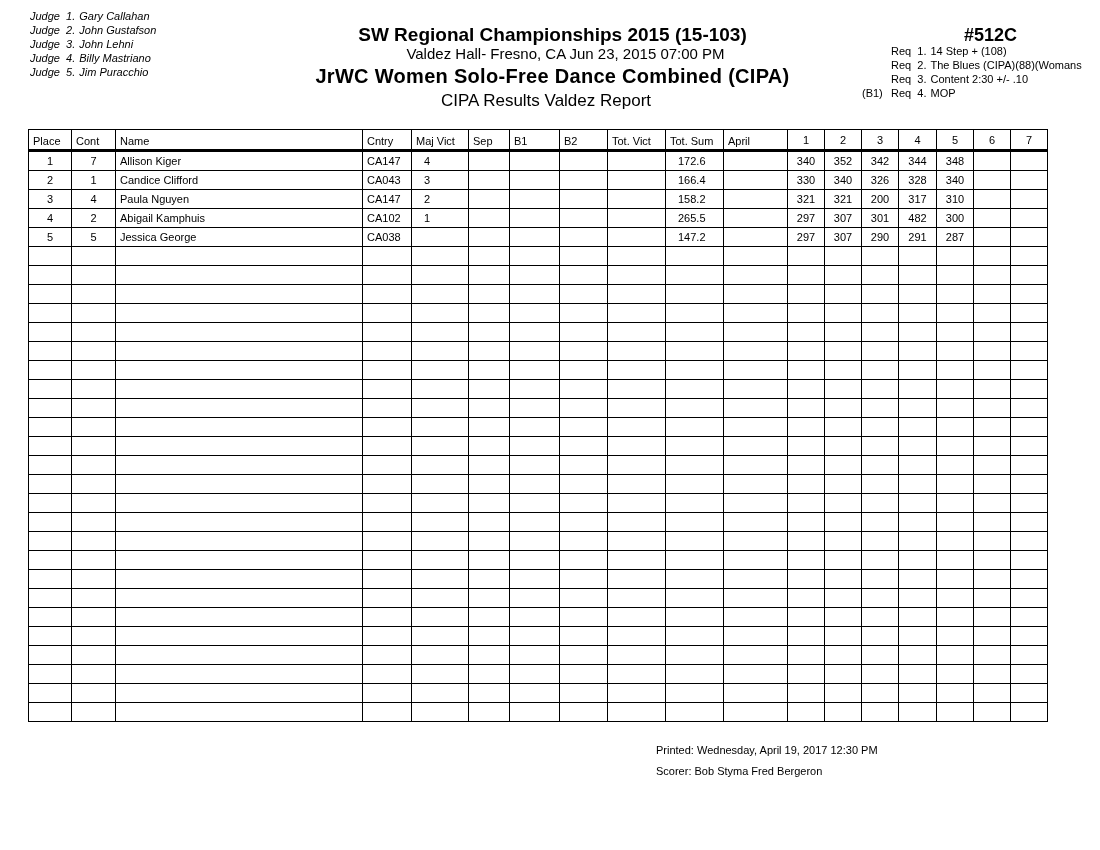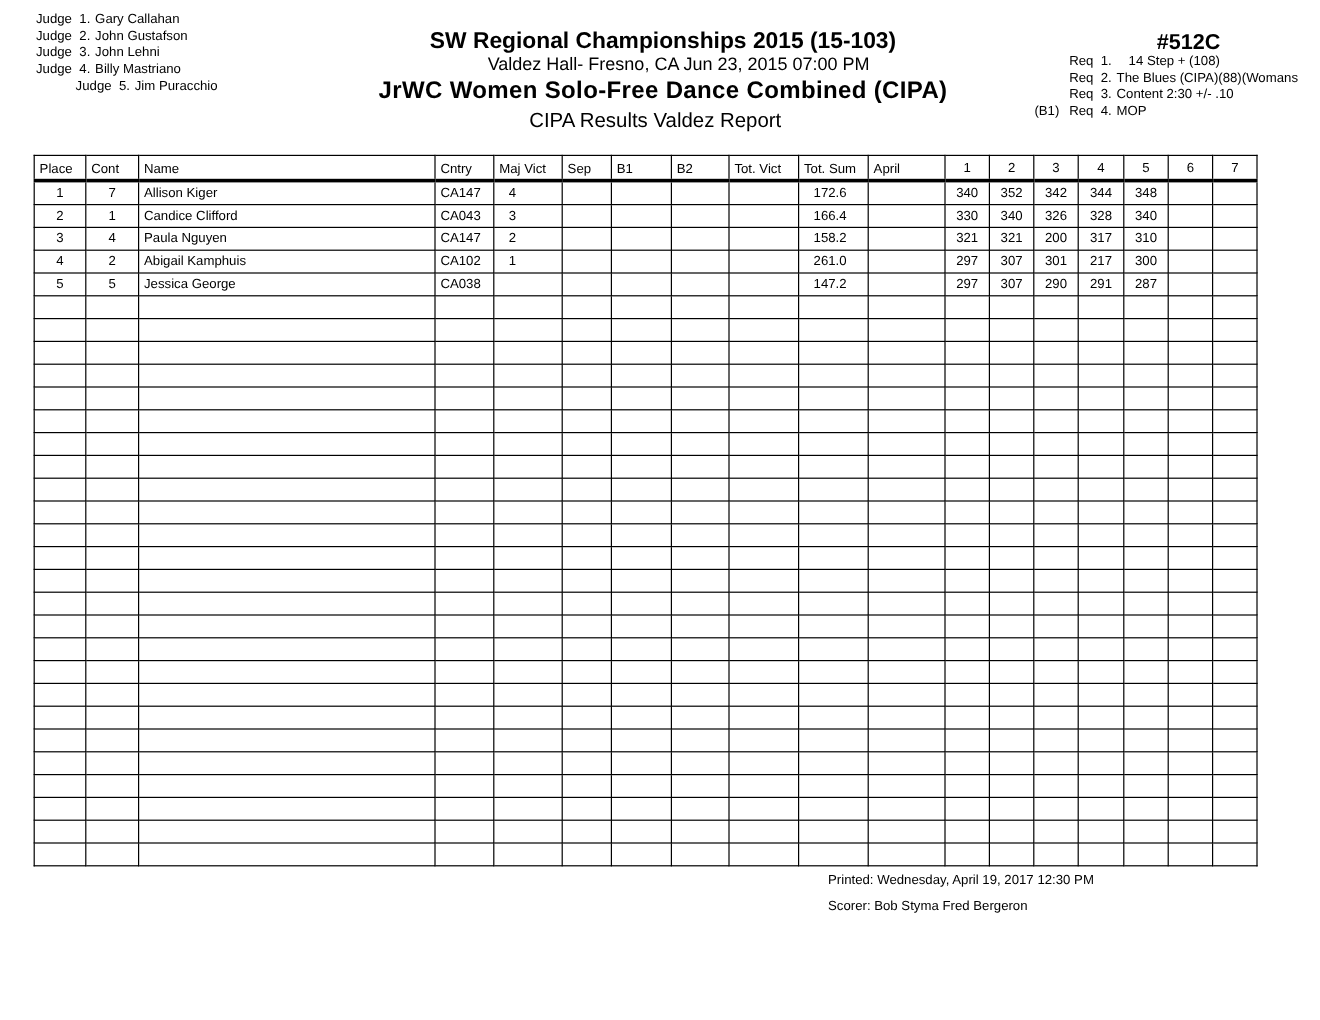--- a/index.html
+++ b/index.html
@@ -1,54 +1,54 @@
 <!DOCTYPE html>
 <html><head>
 <meta charset="utf-8">
 <style>
   html, body { margin:0; padding:0; background:#fff; }
   body { width:1100px; height:850px; position:relative; overflow:hidden; font-family:"Liberation Sans", sans-serif; color:#000; }
   .abs { position:absolute; white-space:nowrap; }
-  .judges { left:30px; top:9px; font-size:11px; line-height:14px; }
+  .judges { left:30px; top:9px; font-size:11px; line-height:14px;font-style:italic; }
   .judges div { white-space:nowrap; }
   .title1 { left:0; width:1105px; text-align:center; top:24px; font-size:19px; font-weight:bold; }
   .title2 { left:0; width:1083px; text-align:center; top:45px; font-size:15px;padding-left:24px; }
   .title3 { left:0; width:1105px; text-align:center; top:65px; font-size:20px; font-weight:bold; letter-spacing:0.3px; }
   .title4 { left:0; width:1092px; text-align:center; top:91px; font-size:17px; }
   .evno { left:964px; top:25px; font-size:18px; font-weight:bold; }
   .reqs { left:862px; top:44px; font-size:11px; line-height:14px; }
   .reqs .r { white-space:nowrap; }
   .reqs .pre { display:inline-block; width:29px; }
   .grid { position:absolute; left:28px; top:129px; border-collapse:collapse; table-layout:fixed; font-size:11px; }
   .grid td, .grid th { border:1px solid #000; height:18px; padding:0 0 0 4px; font-weight:normal; text-align:left; overflow:hidden; white-space:nowrap; }
   .grid thead th { border-bottom:3px solid #000; height:17px; padding-top:2px; }
   .grid .c { text-align:center; padding:0; }
   .grid .num { text-align:center; padding:0; }
   .grid .ind { padding-left:12px; }
-  .footer { left:690px; font-size:11px; }
+  .footer { left:656px; font-size:11px;margin-top:16px; }
 </style>
 </head>
 <body>
 
 <div class="abs judges" id="judges">
     <div><span style="white-space: pre;">Judge  1.</span><span style="margin-left: 4px;">Gary Callahan</span></div>
     <div><span style="white-space: pre;">Judge  2.</span><span style="margin-left: 4px;">John Gustafson</span></div>
     <div><span style="white-space: pre;">Judge  3.</span><span style="margin-left: 4px;">John Lehni</span></div>
     <div><span style="white-space: pre;">Judge  4.</span><span style="margin-left: 4px;">Billy Mastriano</span></div>
-    <div><span style="white-space: pre; margin-left: 33px;">Judge  5.</span><span style="margin-left: 4px;">Jim Puracchio</span></div>
+    <div><span style="white-space: pre;">Judge  5.</span><span style="margin-left: 4px;">Jim Puracchio</span></div>
   </div>
 
 <div class="abs title1">SW Regional Championships 2015 (15-103)</div>
 <div class="abs title2">Valdez Hall- Fresno, CA  Jun 23, 2015  07:00 PM</div>
 <div class="abs title3">JrWC Women Solo-Free Dance Combined (CIPA)</div>
 <div class="abs title4">CIPA Results Valdez Report</div>
 <div class="abs evno">#512C</div>
 
 <div class="abs reqs" id="reqs">
-    <div class="r"><span class="pre"></span><span style="white-space: pre;">Req  1.</span><span style="margin-left: 14px;">14 Step + (108)</span></div>
+    <div class="r"><span class="pre"></span><span style="white-space: pre;">Req  1.</span><span style="margin-left: 4px;">14 Step + (108)</span></div>
     <div class="r"><span class="pre"></span><span style="white-space: pre;">Req  2.</span><span style="margin-left: 4px; text-align: center;">The Blues (CIPA)(88)(Womans</span></div>
     <div class="r"><span class="pre"></span><span style="white-space: pre;">Req  3.</span><span style="margin-left: 4px;">Content 2:30 +/- .10</span></div>
     <div class="r"><span class="pre">(B1)</span><span style="white-space: pre;">Req  4.</span><span style="margin-left: 4px;">MOP</span></div>
   </div>
 
 <table class="grid" id="grid">
   <colgroup>
     <col style="width:43px">
       <col style="width:44px">
       <col style="width:247px">
@@ -154,26 +154,26 @@
       <tr>
         <td class="num">4</td>
         <td class="num">2</td>
         <td>Abigail Kamphuis</td>
         <td>CA102</td>
         <td class="ind">1</td>
         <td></td>
         <td></td>
         <td></td>
         <td></td>
-        <td class="ind">261.0</td>
+        <td class="ind">265.5</td>
         <td></td>
         <td class="c">297</td>
         <td class="c">307</td>
         <td class="c">301</td>
-        <td class="c">217</td>
+        <td class="c">482</td>
         <td class="c">300</td>
         <td class="c"></td>
         <td class="c"></td>
       </tr>
       <tr>
         <td class="num">5</td>
         <td class="num">5</td>
         <td>Jessica George</td>
         <td>CA038</td>
         <td class="ind"></td>

